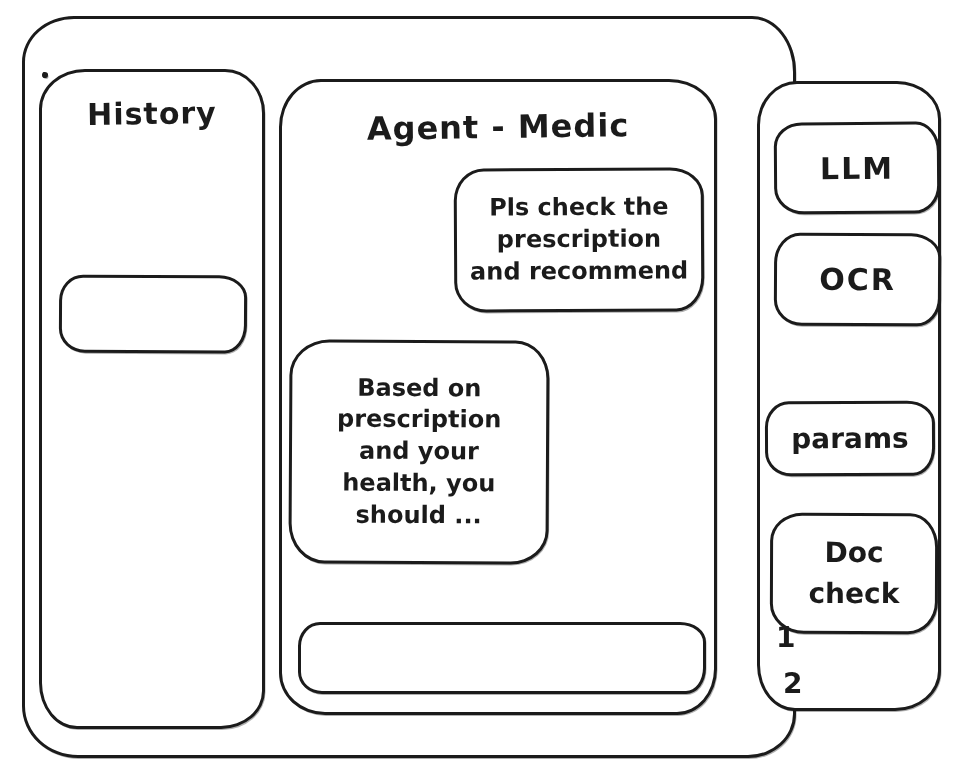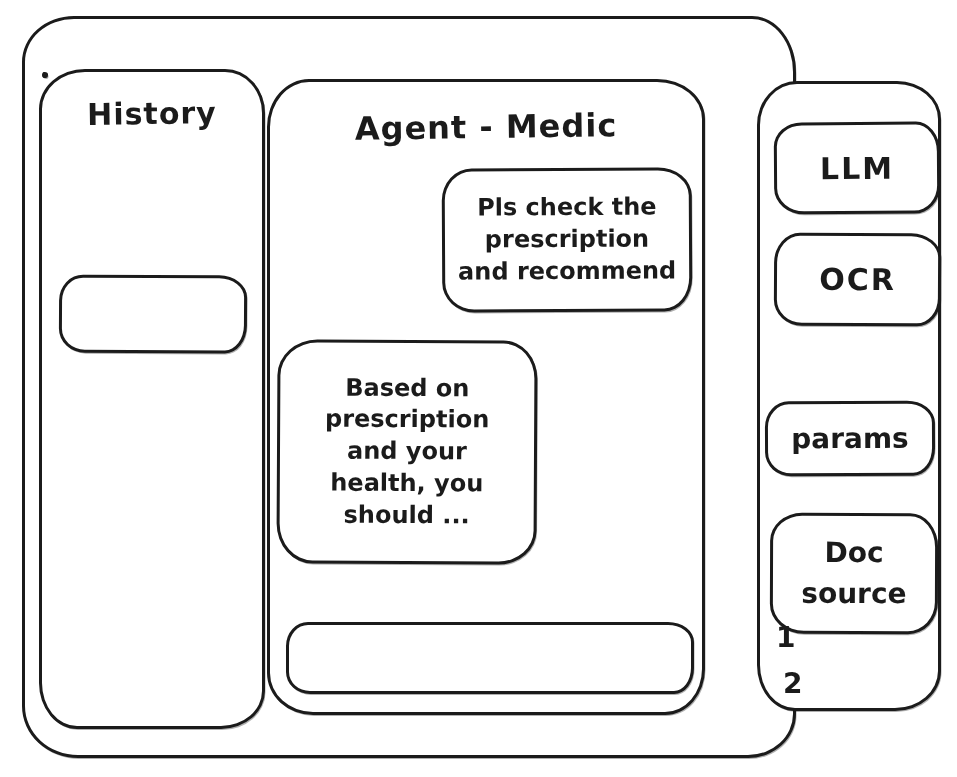--- a/index.html
+++ b/index.html
@@ -33,21 +33,21 @@
   }
   .panel {
     position: absolute;
   }
   .history-panel {
     left: 14px; top: 50px;
     width: 226px; height: 660px;
     border-radius: 46px 40px 44px 38px / 40px 44px 38px 46px;
   }
   .chat-panel {
-    left: 242px; top: 60px;
+    left: 254px; top: 60px;
     width: 438px; height: 636px;
     border-radius: 42px 48px 40px 46px / 48px 40px 46px 42px;
   }
   .tools-panel {
     left: 716px; top: 62px;
     width: 184px; height: 630px;
     border-radius: 40px 44px 46px 38px / 44px 38px 40px 46px;
     margin-left: 16px;
   }
   .panel-title {
@@ -187,21 +187,21 @@
 health, you
 should ...</span>
       </div>
       <input class="message-input sketch" type="text" placeholder="" style="">
     </main>
 
     <aside class="panel tools-panel sketch">
       <div class="tool-button tool-llm sketch">LLM</div>
       <div class="tool-button tool-ocr sketch">OCR</div>
       <div class="tool-button tool-params sketch">params</div>
-      <div class="tool-button tool-doc sketch">Doc source</div>
+      <div class="tool-button tool-doc sketch">Doc check</div>
       <div class="doc-list">
         <div class="doc-list-item">1</div>
         <div class="doc-list-item">2</div>
       </div>
     </aside>
 
   </div>
 </div>
 
 </body></html>

